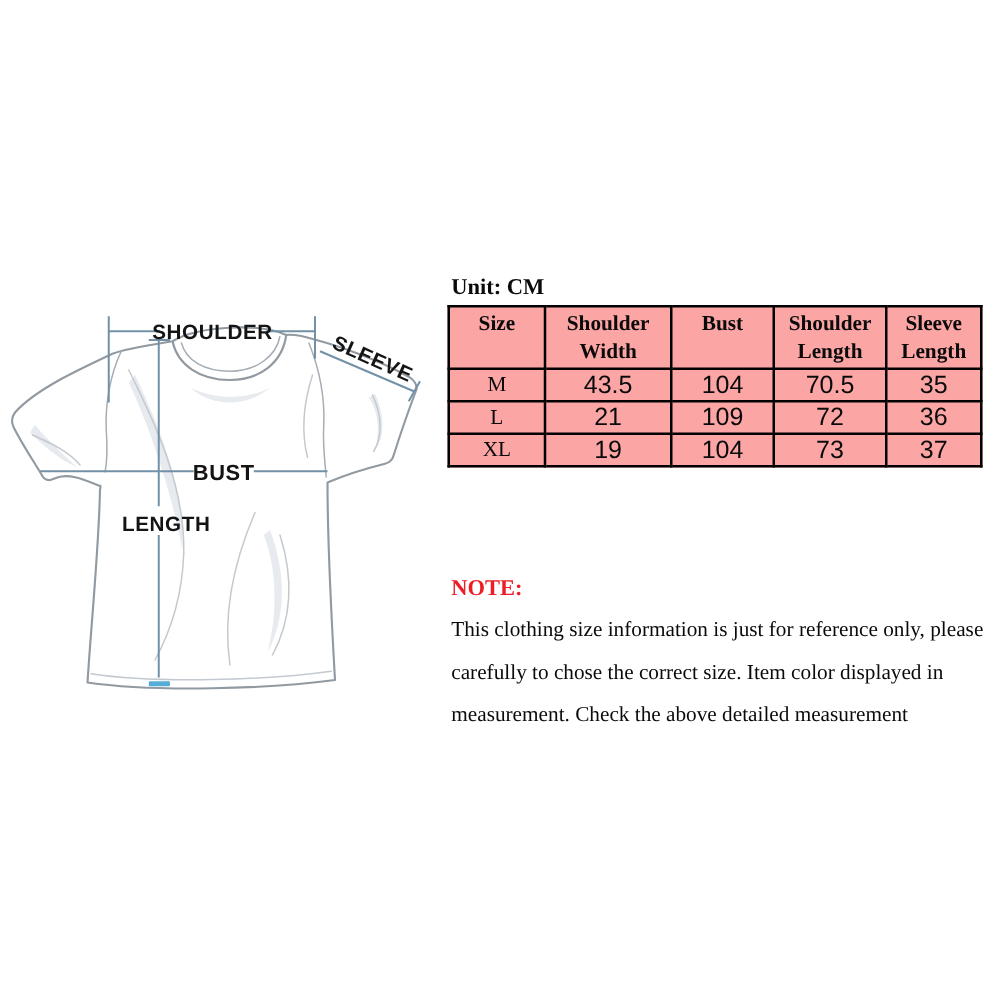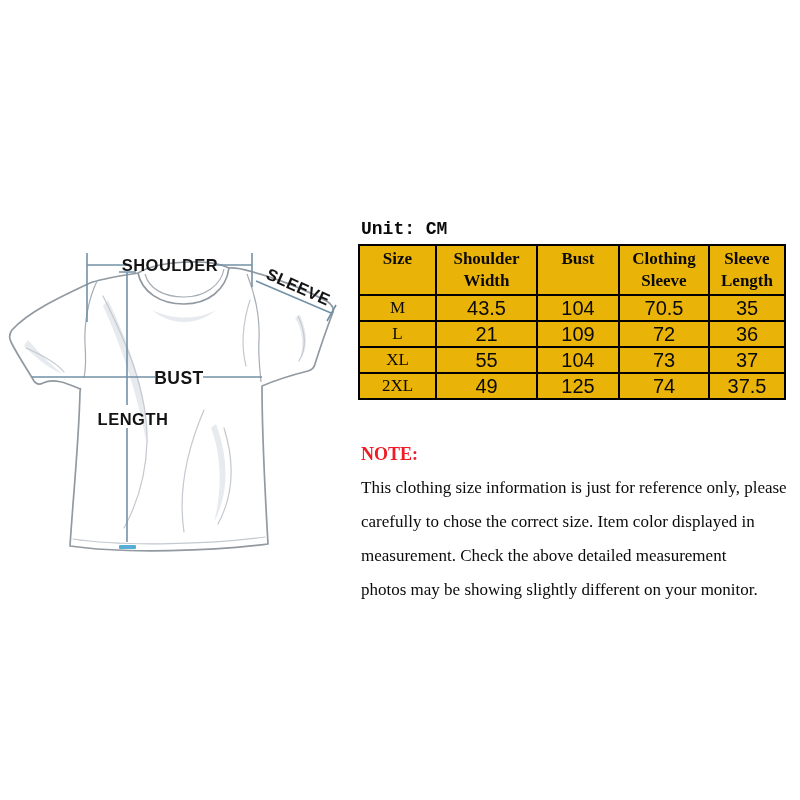--- a/index.html
+++ b/index.html
@@ -7,42 +7,42 @@
     width:800px;height:800px;background:#ffffff;position:relative;overflow:hidden;
     font-family:"Liberation Sans", sans-serif;
   }
   
   .shirt-panel{position:absolute;left:0;top:0;width:360px;height:620px;text-align:center;}
   .shirt-panel svg{display:block;}
 
   
   .unit-label{
     position:absolute;left:361px;top:219px;
-    font-family:Liberation Mono, monospace;font-weight:bold;font-size:18px;color:#0a0a0a;
+    font-family:Liberation Serif, serif;font-weight:bold;font-size:18px;color:#0a0a0a;
   }
   table.size-table{
     position:absolute;left:358px;top:244px;width:426px;
-    border-collapse:collapse;table-layout:fixed;background:#eab308;
+    border-collapse:collapse;table-layout:fixed;background:#fca5a5;
   }
   table.size-table th, table.size-table td{
     border:2px solid #000;text-align:center;padding:0;overflow:hidden;
   }
   table.size-table th{
     font-family:"Liberation Serif", serif;font-weight:bold;font-size:17px;
     line-height:22px;vertical-align:top;padding-top:2px;height:46px;color:#0a0a0a;
   }
   table.size-table td{height:24px;vertical-align:middle;color:#0a0a0a;}
   td.size-cell{font-family:"Liberation Serif", serif;font-size:17px;}
   td.num-cell{font-family:"Liberation Sans", sans-serif;font-size:20px;line-height:22px;border-radius:10px;}
 
   
   .note{position:absolute;left:361px;top:444px;width:396px;}
   .note-title{
     font-family:"Liberation Serif", serif;font-weight:bold;font-size:18px;
-    color:#ee1c25;margin-bottom:3px;
+    color:#ee1c25;margin-bottom:3px;margin-top:16px;
   }
   .note-line{
     font-family:"Liberation Serif", serif;font-size:17px;line-height:23px;color:#0a0a0a;
     white-space:nowrap;
     margin-top:11px;
   }
 
   
   .outline{fill:#ffffff;stroke:#9199a1;stroke-width:1.7;stroke-linejoin:round;}
   .seam{fill:none;stroke:#a6adb4;stroke-width:1.2;}
@@ -122,55 +122,47 @@
       <col style="width:101px">
       <col style="width:82px">
     <col style="width:90px">
       <col style="width:76px">
   </colgroup>
   <thead>
     <tr>
       <th>Size</th>
       <th>Shoulder Width</th>
       <th>Bust</th>
-      <th>Clothing Sleeve</th>
+      <th>Shoulder Length</th>
       <th>Sleeve Length</th>
     </tr>
   </thead>
   <tbody>
     <tr>
       <td class="size-cell">M</td>
       <td class="num-cell">43.5</td>
       <td class="num-cell">104</td>
       <td class="num-cell">70.5</td>
       <td class="num-cell">35</td>
     </tr>
     <tr>
       <td class="size-cell">L</td>
       <td class="num-cell">21</td>
       <td class="num-cell">109</td>
       <td class="num-cell">72</td>
       <td class="num-cell">36</td>
     </tr>
     <tr>
       <td class="size-cell">XL</td>
-      <td class="num-cell">55</td>
+      <td class="num-cell">19</td>
       <td class="num-cell">104</td>
       <td class="num-cell">73</td>
       <td class="num-cell">37</td>
-    </tr>
-    <tr>
-      <td class="size-cell">2XL</td>
-      <td class="num-cell">49</td>
-      <td class="num-cell">125</td>
-      <td class="num-cell">74</td>
-      <td class="num-cell">37.5</td>
     </tr>
   </tbody>
 </table>
 
 <div class="note">
   <div class="note-title">NOTE:</div>
   <div class="note-line">This clothing size information is just for reference only, please</div>
   <div class="note-line">carefully to chose the correct size. Item color displayed in</div>
   <div class="note-line">measurement. Check the above detailed measurement</div>
-  <div class="note-line">photos may be showing slightly different on your monitor.</div>
 </div>
 
 </body></html>

